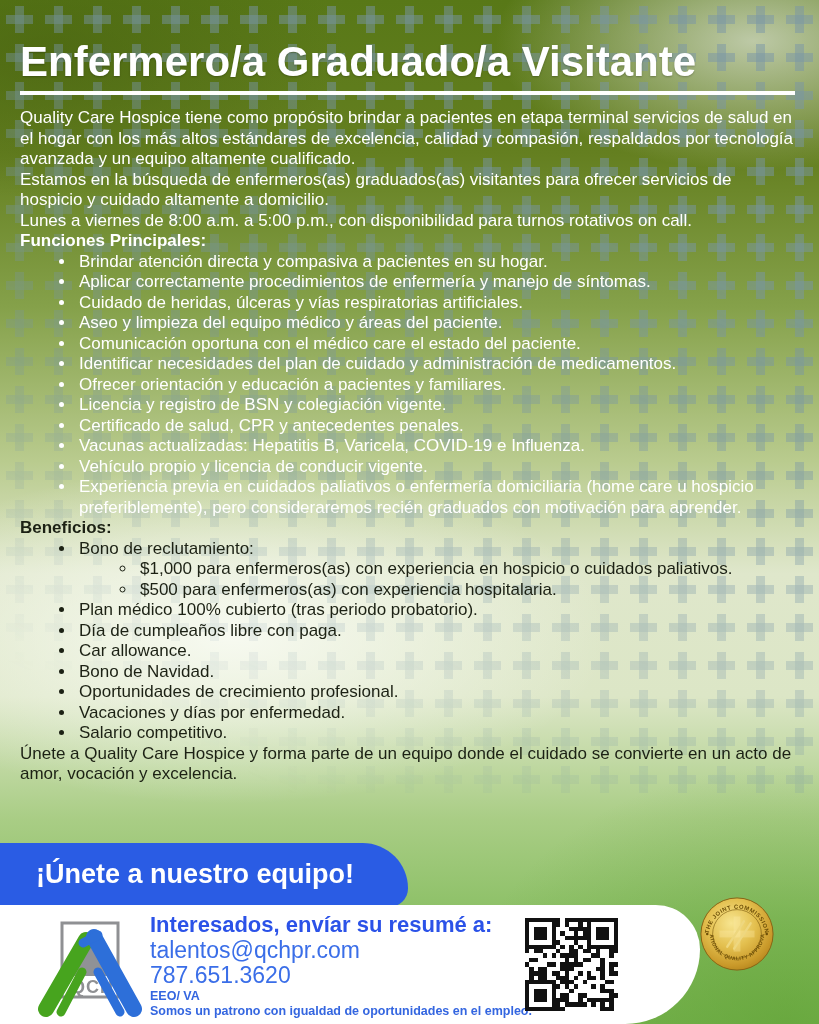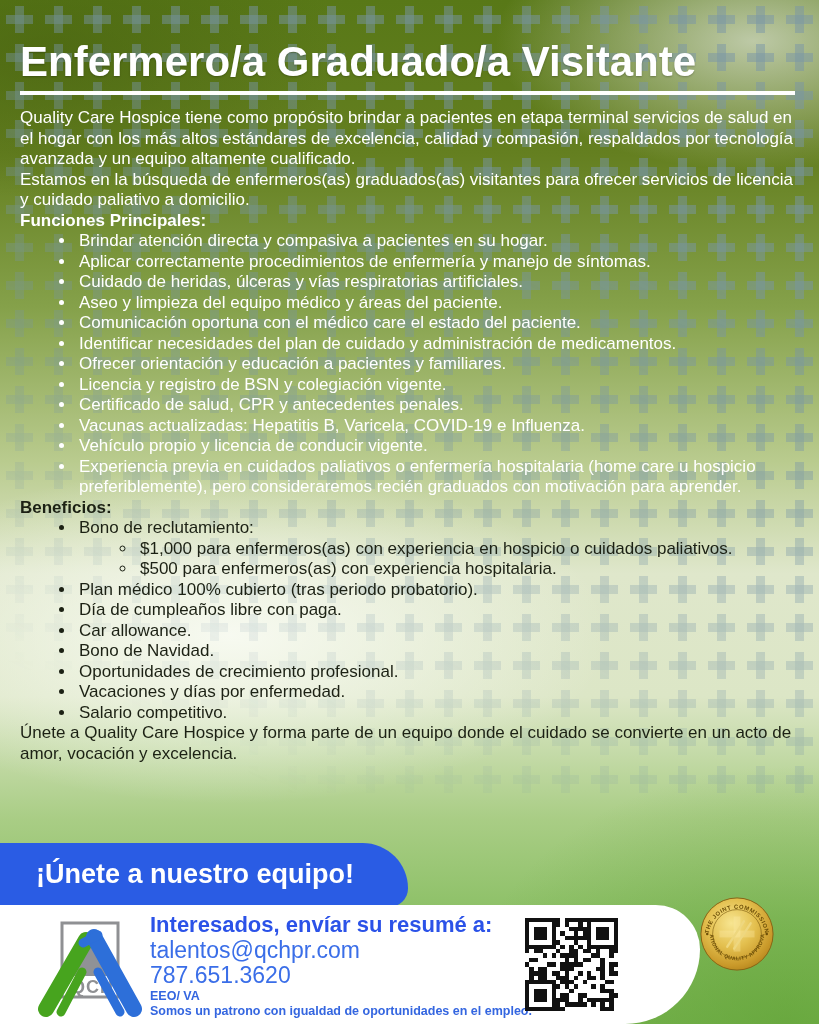--- a/index.html
+++ b/index.html
@@ -495,40 +495,41 @@
       <div class="plus" style="left: 669px; top: 766px;"></div>
       <div class="plus" style="left: 708px; top: 766px;"></div>
       <div class="plus" style="left: 747px; top: 766px;"></div>
       <div class="plus" style="left: 786px; top: 766px;"></div>
     </div>
 
   <div class="content">
     <h1 class="title">Enfermero/a Graduado/a Visitante</h1>
 
     <p>Quality Care Hospice tiene como propósito brindar a pacientes en etapa terminal servicios de salud en el hogar con los más altos estándares de excelencia, calidad y compasión, respaldados por tecnología avanzada y un equipo altamente cualificado.</p>
-    <p>Estamos en la búsqueda de enfermeros(as) graduados(as) visitantes para ofrecer servicios de licencia y cuidado paliativo a domicilio.</p>
-
+    <p>Estamos en la búsqueda de enfermeros(as) graduados(as) visitantes para ofrecer servicios de hospicio y cuidado altamente a domicilio.</p>
+
+    <p>Lunes a viernes de 8:00 a.m. a 5:00 p.m., con disponibilidad para turnos rotativos on call.</p>
 
     <p class="heading">Funciones Principales:</p>
     <ul class="lvl1">
       <li>Brindar atención directa y compasiva a pacientes en su hogar.</li>
       <li>Aplicar correctamente procedimientos de enfermería y manejo de síntomas.</li>
       <li>Cuidado de heridas, úlceras y vías respiratorias artificiales.</li>
       <li>Aseo y limpieza del equipo médico y áreas del paciente.</li>
       <li>Comunicación oportuna con el médico care el estado del paciente.</li>
       <li>Identificar necesidades del plan de cuidado y administración de medicamentos.</li>
       <li>Ofrecer orientación y educación a pacientes y familiares.</li>
     </ul>
 
     <ul class="lvl1">
       <li>Licencia y registro de BSN y colegiación vigente.</li>
       <li>Certificado de salud, CPR y antecedentes penales.</li>
       <li>Vacunas actualizadas: Hepatitis B, Varicela, COVID-19 e Influenza.</li>
       <li>Vehículo propio y licencia de conducir vigente.</li>
-      <li>Experiencia previa en cuidados paliativos o enfermería hospitalaria (home care u hospicio preferiblemente), pero consideraremos recién graduados con motivación para aprender.</li>
+      <li>Experiencia previa en cuidados paliativos o enfermería domiciliaria (home care u hospicio preferiblemente), pero consideraremos recién graduados con motivación para aprender.</li>
     </ul>
 
     <div class="dark">
       <p class="heading">Beneficios:</p>
       <ul class="lvl1">
         <li>
           <span>Bono de reclutamiento:</span>
           <ul class="sub">
             <li>$1,000 para enfermeros(as) con experiencia en hospicio o cuidados paliativos.</li>
             <li>$500 para enfermeros(as) con experiencia hospitalaria.</li>

